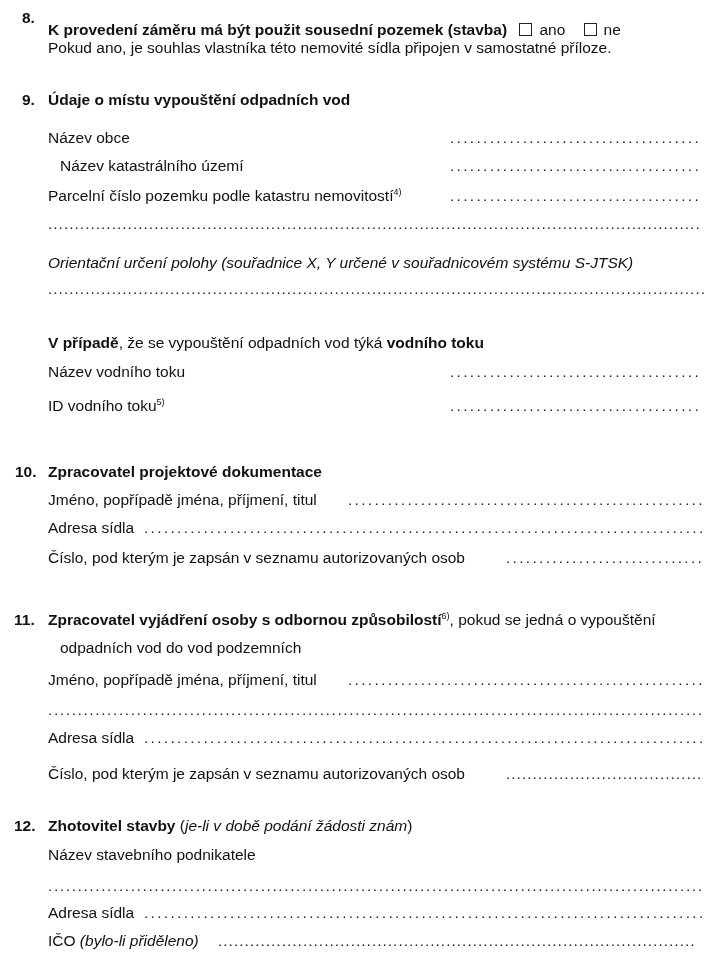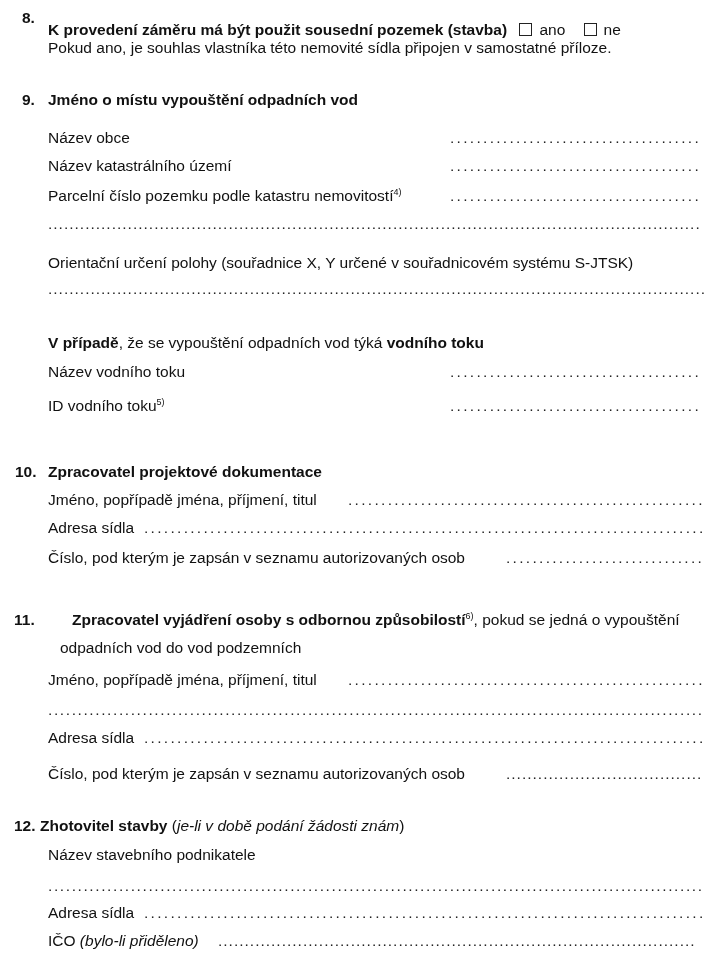--- a/index.html
+++ b/index.html
@@ -20,33 +20,33 @@
 
 <div class="abs num" style="left:22px; top:8px;">8.</div>
 <div class="abs" style="left:48px; top:20px;">
   <span class="b">K provedení záměru má být použit sousední pozemek (stavba)</span>
   <span class="cb"></span><span>ano</span>
   <span class="cb" style="margin-left:14px;"></span><span>ne</span>
 </div>
 <div class="abs" style="left:48px; top:38px;">Pokud ano, je souhlas vlastníka této nemovité sídla připojen v samostatné příloze.</div>
 
 <div class="abs num" style="left:22px; top:90px;">9.</div>
-<div class="abs b" style="left:48px; top:90px;">Jméno o místu vypouštění odpadních vod</div>
+<div class="abs b" style="left:48px; top:90px;">Údaje o místu vypouštění odpadních vod</div>
 
 <div class="abs" style="left:48px; top:128px;">Název obce</div>
 <div class="dots" style="left:450px; top:128px; width:252px;">................................................................................................................................................................................................................................................................</div>
 
-<div class="abs" style="left:48px; top:156px;">Název katastrálního území</div>
+<div class="abs" style="left:60px; top:156px;">Název katastrálního území</div>
 <div class="dots" style="left:450px; top:156px; width:252px;">................................................................................................................................................................................................................................................................</div>
 
 <div class="abs" style="left:48px; top:186px;"><span>Parcelní číslo pozemku podle katastru nemovitostí</span><sup>4)</sup></div>
 <div class="dots" style="left:450px; top:186px; width:252px;">................................................................................................................................................................................................................................................................</div>
 <div class="dots" style="left:48px; top:214px; width:654px; letter-spacing:1px;">................................................................................................................................................................................................................................................................</div>
 
-<div class="abs" style="left:48px; top:253px;">Orientační určení polohy (souřadnice X, Y určené v souřadnicovém systému S-JTSK)</div>
+<div class="abs" style="left:48px; top:253px;font-style:italic;">Orientační určení polohy (souřadnice X, Y určené v souřadnicovém systému S-JTSK)</div>
 <div class="dots" style="left:48px; top:279px; width:656px; letter-spacing:1px;">................................................................................................................................................................................................................................................................</div>
 
 <div class="abs" style="left:48px; top:333px;"><span class="b">V případě</span><span>, že se vypouštění odpadních vod týká </span><span class="b">vodního toku</span></div>
 
 <div class="abs" style="left:48px; top:362px;">Název vodního toku</div>
 <div class="dots" style="left:450px; top:362px; width:252px;">................................................................................................................................................................................................................................................................</div>
 
 <div class="abs" style="left:48px; top:396px;"><span>ID vodního toku</span><sup>5)</sup></div>
 <div class="dots" style="left:450px; top:396px; width:252px;">................................................................................................................................................................................................................................................................</div>
 
@@ -56,35 +56,35 @@
 <div class="abs" style="left:48px; top:490px;">Jméno, popřípadě jména, příjmení, titul</div>
 <div class="dots" style="left:348px; top:490px; width:354px;">................................................................................................................................................................................................................................................................</div>
 
 <div class="abs" style="left:48px; top:518px;">Adresa sídla</div>
 <div class="dots" style="left:144px; top:518px; width:558px;">................................................................................................................................................................................................................................................................</div>
 
 <div class="abs" style="left:48px; top:548px;">Číslo, pod kterým je zapsán v seznamu autorizovaných osob</div>
 <div class="dots" style="left:506px; top:548px; width:196px;">................................................................................................................................................................................................................................................................</div>
 
 <div class="abs num" style="left:14px; top:610px;">11.</div>
-<div class="abs" style="left:48px; top:610px;margin-left:24px;"><span class="b">Zpracovatel vyjádření osoby s odbornou způsobilostí</span><sup>6)</sup><span>, pokud se jedná o vypouštění</span></div>
+<div class="abs" style="left:48px; top:610px;"><span class="b">Zpracovatel vyjádření osoby s odbornou způsobilostí</span><sup>6)</sup><span>, pokud se jedná o vypouštění</span></div>
 <div class="abs" style="left:48px; top:638px;margin-left:12px;">odpadních vod do vod podzemních</div>
 
 <div class="abs" style="left:48px; top:670px;">Jméno, popřípadě jména, příjmení, titul</div>
 <div class="dots" style="left:348px; top:670px; width:354px;">................................................................................................................................................................................................................................................................</div>
 <div class="dots" style="left:48px; top:700px; width:654px; letter-spacing:1.6px;">................................................................................................................................................................................................................................................................</div>
 
 <div class="abs" style="left:48px; top:728px;">Adresa sídla</div>
 <div class="dots" style="left:144px; top:728px; width:558px;">................................................................................................................................................................................................................................................................</div>
 
 <div class="abs" style="left:48px; top:764px;">Číslo, pod kterým je zapsán v seznamu autorizovaných osob</div>
 <div class="dots" style="left:506px; top:764px; width:196px; letter-spacing:1px;">................................................................................................................................................................................................................................................................</div>
 
 <div class="abs num" style="left:14px; top:816px;">12.</div>
-<div class="abs" style="left:40px; top:816px;text-align:right;"><span class="b">Zhotovitel stavby</span><span> (</span><span class="i">je-li v době podání žádosti znám</span><span>)</span></div>
+<div class="abs" style="left:48px; top:816px;text-align:right;"><span class="b">Zhotovitel stavby</span><span> (</span><span class="i">je-li v době podání žádosti znám</span><span>)</span></div>
 
 <div class="abs" style="left:48px; top:845px;text-align:center;">Název stavebního podnikatele</div>
 <div class="dots" style="left:48px; top:876px; width:654px; letter-spacing:1.6px;">................................................................................................................................................................................................................................................................</div>
 
 <div class="abs" style="left:48px; top:903px;">Adresa sídla</div>
 <div class="dots" style="left:144px; top:903px; width:558px;">................................................................................................................................................................................................................................................................</div>
 
 <div class="abs" style="left:48px; top:931px;"><span>IČO</span><span class="i"> (bylo-li přiděleno)</span></div>
 <div class="dots" style="left:218px; top:931px; width:476px; letter-spacing:1px;">................................................................................................................................................................................................................................................................</div>
 

